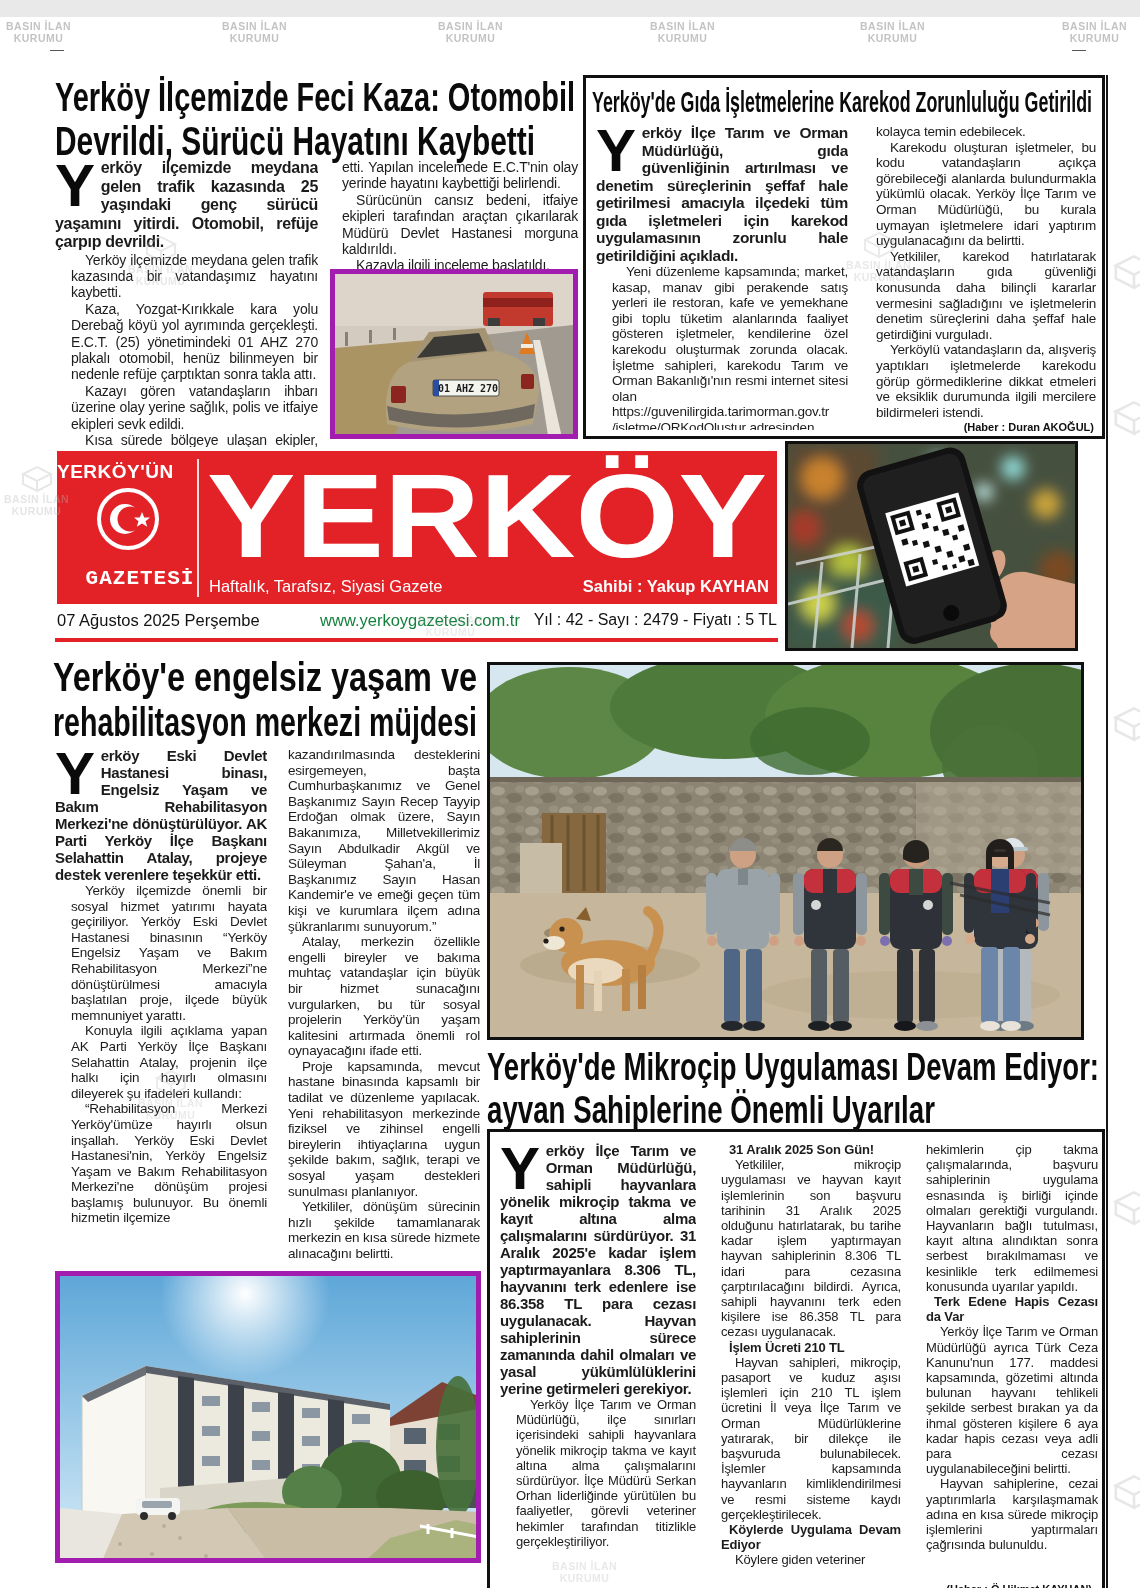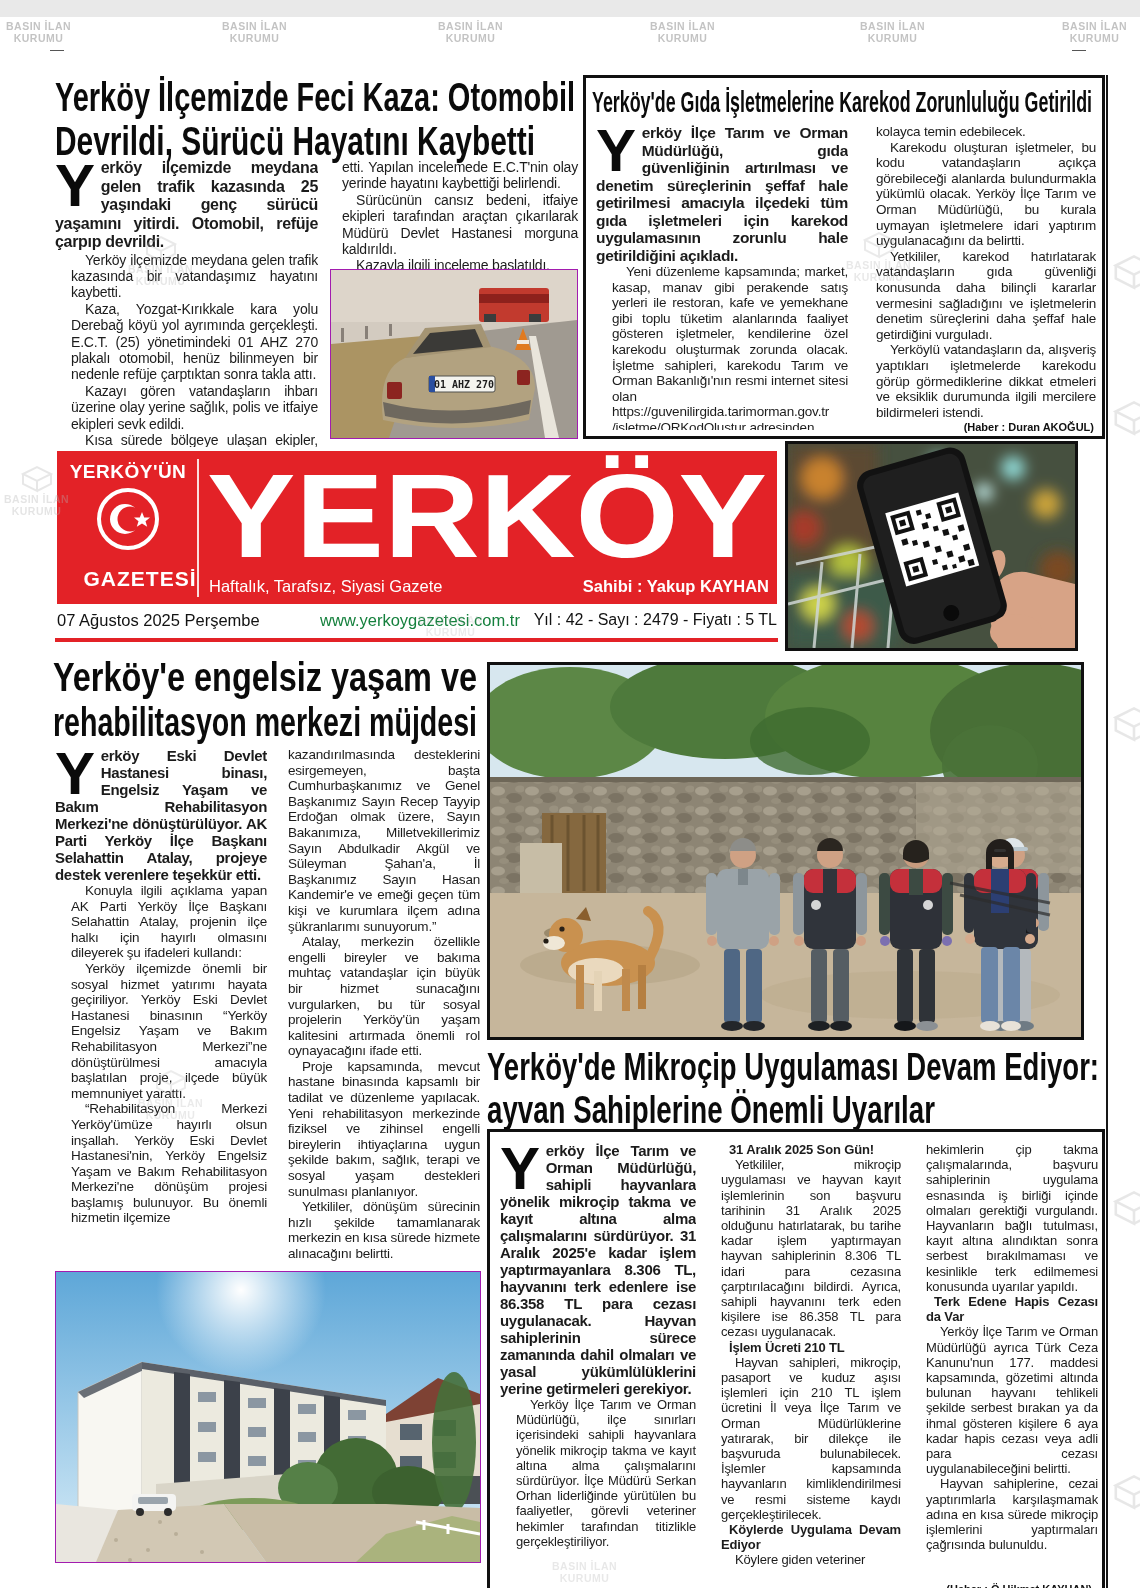--- a/index.html
+++ b/index.html
@@ -16,21 +16,21 @@
   .f14{font-size:14px;line-height:16.4px;letter-spacing:-0.2px;}
   .f135{font-size:13.5px;line-height:15.6px;letter-spacing:-0.2px;}
   .f13{font-size:13px;line-height:15.2px;letter-spacing:-0.15px;}
   .lead{font-weight:bold;text-align:justify;letter-spacing:-0.3px;}
   .lead16{font-size:16px;line-height:18.5px;}
   .lead155{font-size:15.5px;line-height:17.5px;}
   .lead15{font-size:15px;line-height:17px;}
   .dropcap{float:left;font-weight:bold;font-size:60px;line-height:47px;margin:3px 6px 0 0;color:#0a0a0a;}
   .credit{font-size:11px;font-weight:bold;text-align:right;color:#111;}
   .box{border:3px solid #101010;box-sizing:border-box;}
-  .photoframe{border:1px solid #a21caf;box-sizing:border-box;overflow:hidden;}
+  .photoframe{border:5px solid #a21caf;box-sizing:border-box;overflow:hidden;}
   
   #masthead{background:#e32227;}
   .mh-white{color:#ffffff;font-weight:bold;text-align:center;}
   
   .wm{position:absolute;color:#b5b5b5;font-weight:bold;text-align:center;line-height:1.1;pointer-events:none;}
   .wm .wtxt{font-size:10.5px;letter-spacing:.5px;}
   .wm svg{display:block;margin:0 auto 1px auto;}
   .dash{position:absolute;color:#555;font-size:14px;pointer-events:none;}
   .vline{position:absolute;background:#161616;}
 </style>
@@ -201,28 +201,28 @@
             <rect x="167" y="69" width="6" height="6"></rect>
             <rect x="119" y="117" width="6" height="6"></rect>
         </g>
         <circle cx="144" cy="172" r="8" fill="#0a0a0a"></circle>
       </g>
       <ellipse cx="228" cy="188" rx="26" ry="18" fill="#d7a386"></ellipse>
     </svg>
   </div>
 
   <div id="masthead" class="abs" style="left:57px;top:434px;width:720px;height:153px;">
-    <div class="mh-white abs" style="left:0;top:10px;width:142px;font-size:19px;letter-spacing:.5px;">YERKÖY'ÜN</div>
+    <div class="mh-white abs" style="left:0;top:10px;width:114px;font-size:19px;letter-spacing:.5px;">YERKÖY'ÜN</div>
     <svg class="abs" style="left:39px;top:36px;" width="64" height="64" viewBox="0 0 64 64">
       <circle cx="32" cy="32" r="29" fill="#e32227" stroke="#ffffff" stroke-width="4"></circle>
       <circle cx="29" cy="32" r="15" fill="#ffffff"></circle>
       <circle cx="34" cy="32" r="12.5" fill="#e32227"></circle>
       <polygon fill="#ffffff" points="46,25 48.2,30.4 54,30.6 49.5,34.2 51.2,39.8 46,36.6 40.8,39.8 42.5,34.2 38,30.6 43.8,30.4"></polygon>
     </svg>
-    <div class="mh-white abs" style="left:0;top:116px;width:166px;font-size:21px;letter-spacing:1px;">GAZETESİ</div>
+    <div class="mh-white abs" style="left:0;top:116px;width:166px;font-size:21px;letter-spacing:1px;font-family:Liberation Mono, monospace;">GAZETESİ</div>
     <div class="abs" style="left:140px;top:8px;width:2px;height:138px;background:rgba(255,255,255,.85);"></div>
     <svg class="abs" style="left:150px;top:2px;" width="565" height="122">
       <text x="0" y="104" font-size="118" font-weight="bold" fill="#ffffff" textLength="560" lengthAdjust="spacingAndGlyphs" font-family="Liberation Sans, sans-serif">YERKÖY</text>
     </svg>
     <div class="abs" style="left:152px;top:126px;color:#ffffff;font-size:16.5px;">Haftalık, Tarafsız, Siyasi Gazete</div>
     <div class="abs" style="right:8px;top:126px;color:#ffffff;font-size:16.5px;font-weight:bold;">Sahibi : Yakup KAYHAN</div>
   </div>
 
   <div class="abs" style="left:57px;top:594px;font-size:16.5px;color:#121212;text-align:right;">07 Ağustos 2025 Perşembe</div>
   <div class="abs" style="left:290px;top:594px;width:260px;text-align:center;font-size:16.5px;color:#15803d;">www.yerkoygazetesi.com.tr</div>
@@ -230,22 +230,22 @@
   <div class="abs" style="left:55px;top:621px;width:723px;height:3.5px;background:#e32227;"></div>
 
   <svg class="hl abs" style="left:53px;top:638px;" width="430" height="90">
     <text x="0" y="36" font-size="41" textLength="424" lengthAdjust="spacingAndGlyphs">Yerköy'e engelsiz yaşam ve</text>
     <text x="0" y="81" font-size="41" textLength="424" lengthAdjust="spacingAndGlyphs">rehabilitasyon merkezi müjdesi</text>
   </svg>
 
   <div class="abs" style="left:55px;top:730px;width:212px;height:512px;overflow:hidden;">
     <div class="lead lead15"><span class="dropcap">Y</span><span>erköy Eski Devlet Hastanesi binası, Engelsiz Yaşam ve Bakım Rehabilitasyon Merkezi'ne dönüştürülüyor. AK Parti Yerköy İlçe Başkanı Selahattin Atalay, projeye destek verenlere teşekkür etti.</span></div>
     <div class="bodycol f135">
+      <p>Yerköy ilçemizde önemli bir sosyal hizmet yatırımı hayata geçiriliyor. Yerköy Eski Devlet Hastanesi binasının “Yerköy Engelsiz Yaşam ve Bakım Rehabilitasyon Merkezi”ne dönüştürülmesi amacıyla başlatılan proje, ilçede büyük memnuniyet yarattı.</p>
       <p>Konuyla ilgili açıklama yapan AK Parti Yerköy İlçe Başkanı Selahattin Atalay, projenin ilçe halkı için hayırlı olmasını dileyerek şu ifadeleri kullandı:</p>
-      <p>Yerköy ilçemizde önemli bir sosyal hizmet yatırımı hayata geçiriliyor. Yerköy Eski Devlet Hastanesi binasının “Yerköy Engelsiz Yaşam ve Bakım Rehabilitasyon Merkezi”ne dönüştürülmesi amacıyla başlatılan proje, ilçede büyük memnuniyet yarattı.</p>
       <p>“Rehabilitasyon Merkezi Yerköy'ümüze hayırlı olsun inşallah. Yerköy Eski Devlet Hastanesi'nin, Yerköy Engelsiz Yaşam ve Bakım Rehabilitasyon Merkezi'ne dönüşüm projesi başlamış bulunuyor. Bu önemli hizmetin ilçemize</p>
     </div>
   </div>
 
   <div class="abs" style="left:272px;top:730px;width:208px;height:516px;overflow:hidden;">
     <div class="bodycol f135">
       <p class="noindent">kazandırılmasında desteklerini esirgemeyen, başta Cumhurbaşkanımız ve Genel Başkanımız Sayın Recep Tayyip Erdoğan olmak üzere, Sayın Bakanımıza, Milletvekillerimiz Sayın Abdulkadir Akgül ve Süleyman Şahan'a, İl Başkanımız Sayın Hasan Kandemir'e ve emeği geçen tüm kişi ve kurumlara ilçem adına şükranlarımı sunuyorum.”</p>
       <p>Atalay, merkezin özellikle engelli bireyler ve bakıma muhtaç vatandaşlar için büyük bir hizmet sunacağını vurgularken, bu tür sosyal projelerin Yerköy'ün yaşam kalitesini artırmada önemli rol oynayacağını ifade etti.</p>
       <p>Proje kapsamında, mevcut hastane binasında kapsamlı bir tadilat ve düzenleme yapılacak. Yeni rehabilitasyon merkezinde fiziksel ve zihinsel engelli bireylerin ihtiyaçlarına uygun şekilde bakım, sağlık, terapi ve sosyal yaşam destekleri sunulması planlanıyor.</p>
       <p>Yetkililer, dönüşüm sürecinin hızlı şekilde tamamlanarak merkezin en kısa sürede hizmete alınacağını belirtti.</p>

